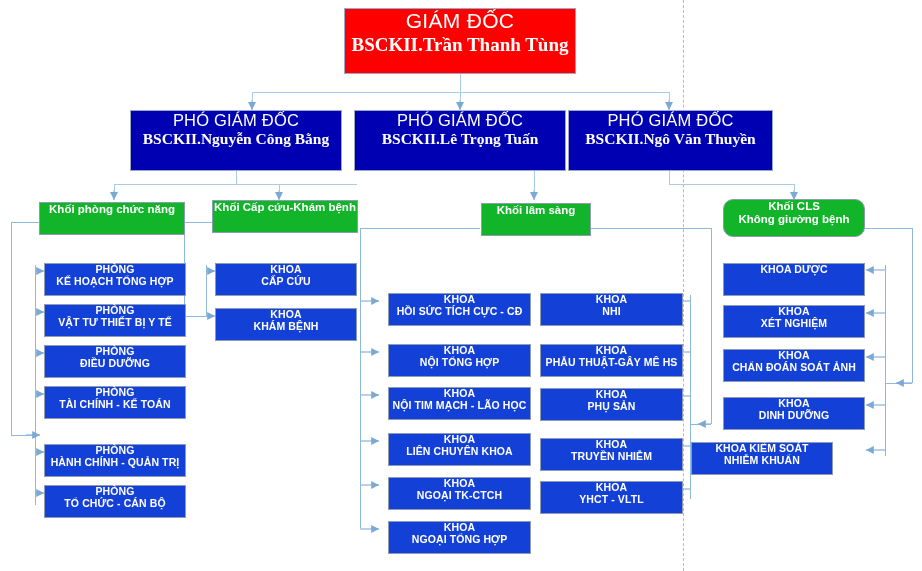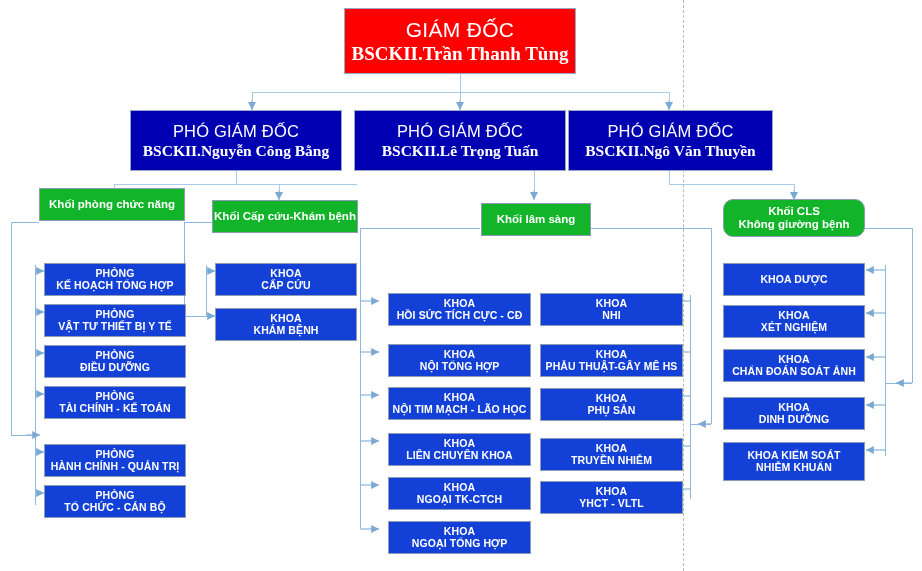--- a/index.html
+++ b/index.html
@@ -1,20 +1,20 @@
 <!DOCTYPE html>
 <html><head>
 <meta charset="utf-8">
 <style>
   html,body{margin:0;padding:0;background:#ffffff;}
   body{font-family:"Liberation Sans", sans-serif;}
   #stage{position:relative;width:922px;height:571px;background:#fff;overflow:hidden;}
 
   .box{position:absolute;box-sizing:border-box;display:flex;flex-direction:column;
-       align-items:center;justify-content:center;text-align:center;color:#ffffff;
+       align-items:center;text-align:center;color:#ffffff;
        line-height:1.12;z-index:3;}
 
   
   .director{background:#ff0000;border:1px solid #9aa7c7;}
   .director .l1{font-family:"Liberation Sans",sans-serif;font-size:21px;font-weight:400;letter-spacing:.3px;}
   .director .l2{font-family:"Liberation Serif",serif;font-size:19px;font-weight:700;margin-top:1px;}
 
   
   .deputy{background:#0000b3;border:1px solid #9aa7c7;}
   .deputy .l1{font-family:"Liberation Sans",sans-serif;font-size:16.5px;font-weight:400;letter-spacing:.2px;}
@@ -147,21 +147,21 @@
   </div>
   <div class="box deputy" style="left:354px;top:110px;width:212px;height:61px;">
     <div class="l1">PHÓ GIÁM ĐỐC</div>
     <div class="l2">BSCKII.Lê Trọng Tuấn</div>
   </div>
   <div class="box deputy" style="left:568px;top:110px;width:205px;height:61px;">
     <div class="l1">PHÓ GIÁM ĐỐC</div>
     <div class="l2">BSCKII.Ngô Văn Thuyền</div>
   </div>
 
-  <div class="box grp" style="left:39px;top:188px;width:146px;height:33px;">
+  <div class="box grp" style="left:39px;top:202px;width:146px;height:33px;">
     <span>Khối phòng chức năng</span>
   </div>
   <div class="box grp" style="left:212px;top:200px;width:146px;height:33px;">
     <span>Khối Cấp cứu-Khám bệnh</span>
   </div>
   <div class="box grp" style="left:481px;top:203px;width:110px;height:33px;">
     <span>Khối lâm sàng</span>
   </div>
   <div class="box grp" style="left:723px;top:199px;width:142px;height:38px;border-radius:10px;">
     <span>Khối CLS</span>
@@ -256,18 +256,18 @@
     <span>XÉT NGHIỆM</span>
   </div>
   <div class="box unit" style="left:723px;top:341px;width:142px;height:33px;">
     <span>KHOA</span>
     <span>CHẨN ĐOÁN SOÁT ẢNH</span>
   </div>
   <div class="box unit" style="left:723px;top:389px;width:142px;height:33px;">
     <span>KHOA</span>
     <span>DINH DƯỠNG</span>
   </div>
-  <div class="box unit" style="left:723px;top:434px;width:142px;height:39px;">
+  <div class="box unit" style="left:691px;top:434px;width:142px;height:33px;">
     <span>KHOA KIỂM SOÁT</span>
     <span>NHIỄM KHUẨN</span>
   </div>
 
 </div>
 
 </body></html>

